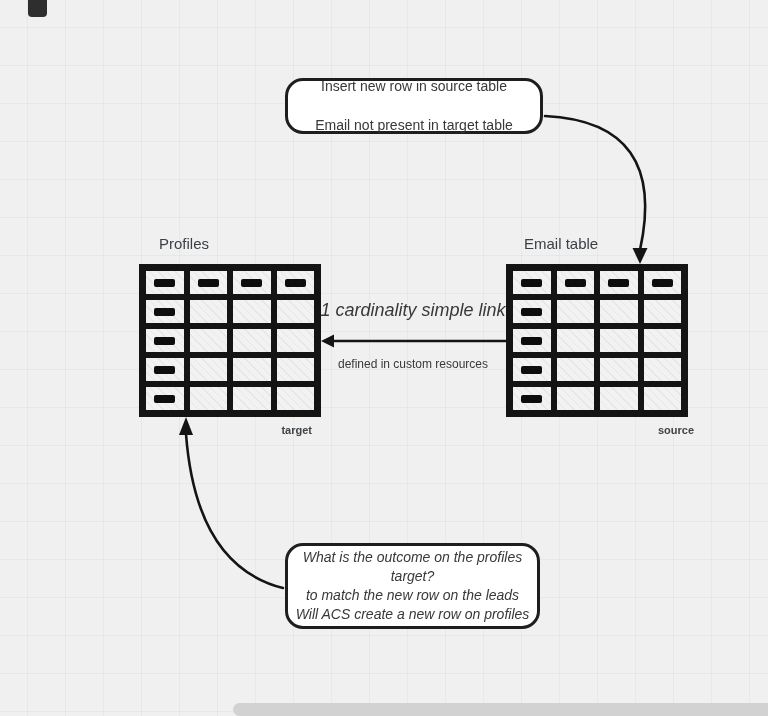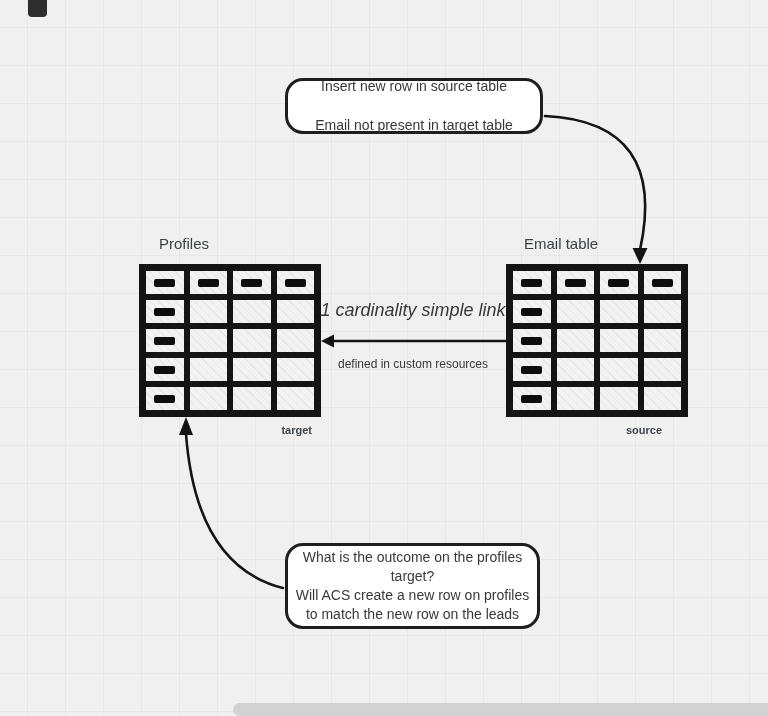--- a/index.html
+++ b/index.html
@@ -23,21 +23,21 @@
   
   .callout {
     position:absolute;
     background:#ffffff;
     border:3px solid #1e1e1e;
     border-radius:18px;
     display:flex; flex-direction:column; justify-content:center; align-items:center;
     color:#38383b; font-size:14px; line-height:19px; text-align:center;
   }
   .callout-top    { left:285px; top:78px;  width:258px; height:56px;gap:20px; }
-  .callout-bottom { left:285px; top:543px; width:255px; height:86px; }
+  .callout-bottom { left:285px; top:543px; width:255px; height:86px;font-style:italic; }
   .callout .line { white-space:nowrap; }
 
   
   .dtable {
     position:absolute;
     width:182px; height:153px;
     background:#141414;
     border:7px solid #141414;
     display:grid;
     grid-template-columns:repeat(4,1fr);
@@ -54,21 +54,21 @@
   }
   .bar { width:21px; height:8px; background:#0d0d0d; border-radius:2px; }
 
   
   .lbl { position:absolute; color:#3a3f44; }
   .lbl-title { font-size:15px;margin-left:11px; }
   .lbl-profiles { left:148px; top:235px; }
   .lbl-lead     { left:513px; top:235px; }
   .lbl-role { font-size:11px; width:82px; text-align:right; color:#3f4449;font-weight:bold; }
   .lbl-target { left:230px; top:424px; }
-  .lbl-source { left:580px; top:424px; }
+  .lbl-source { left:612px; top:424px; }
   .lbl-link { left:413px; transform:translateX(-50%); white-space:nowrap; color:#38383b; }
   .lbl-link-top    { top:300px; font-size:18px;font-style:italic; }
   .lbl-link-bottom { top:357px; font-size:12px; }
 
   
   .corner-fragment {
     position:absolute; left:28px; top:0; width:19px; height:17px;
     background:#2e2e2e; border-radius:0 0 4px 4px;
   }
   .h-scrollbar {
@@ -97,22 +97,22 @@
   </svg>
 
   <div class="callout callout-top">
     <div class="line">Insert new row in source table</div>
     <div class="line">Email not present in target table</div>
   </div>
 
   <div class="callout callout-bottom">
     <div class="line">What is the outcome on the profiles</div>
     <div class="line">target?</div>
+    <div class="line">to match the new row on the leads</div>
     <div class="line">Will ACS create a new row on profiles</div>
-    <div class="line">to match the new row on the leads</div>
   </div>
 
   <div class="lbl lbl-title lbl-profiles">Profiles</div>
   <div class="lbl lbl-title lbl-lead">Email table</div>
 
   <div class="dtable dtable-profiles">
       <div class="cell">
         <div class="bar"></div>
       </div>
       <div class="cell">

